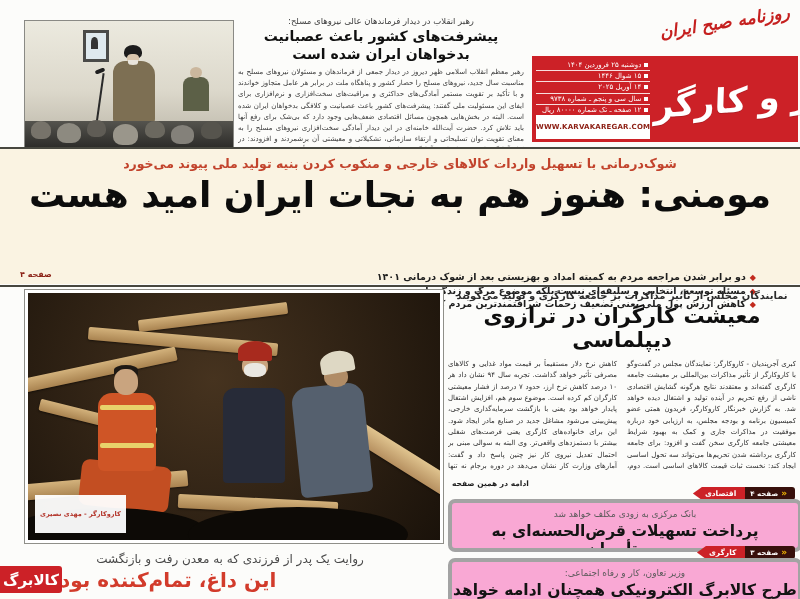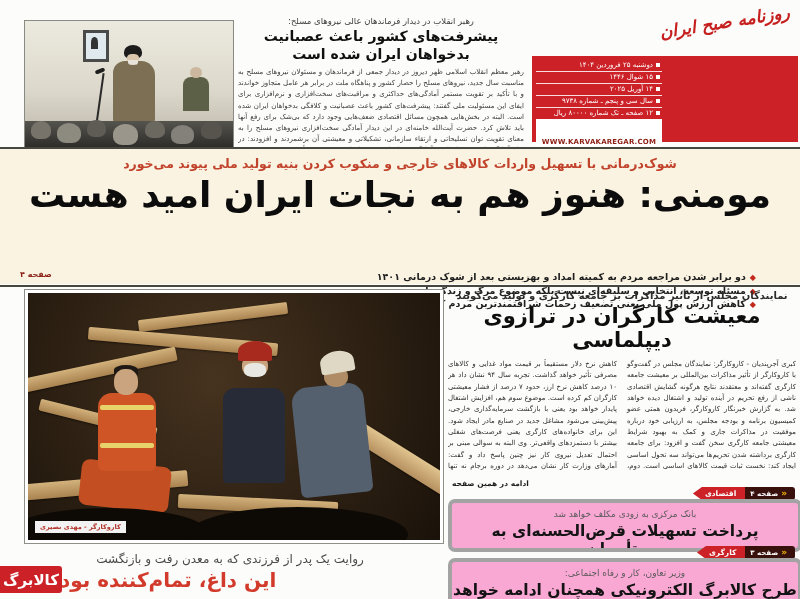--- a/index.html
+++ b/index.html
@@ -33,30 +33,30 @@
   .top-kicker{font-size:8.5px;color:#3d3d3d;text-align:center;margin:0 0 2px;}
   .top-headline{font-size:14px;font-weight:900;color:#101010;text-align:center;margin:0 0 4px;line-height:1.25;}
   .top-body{font-size:7px;line-height:1.6;color:#3a3a3a;text-align:justify;max-height:86px;overflow:hidden;margin:0;}
   .top-cont{font-size:7.5px;font-weight:bold;color:#222;text-align:left;margin-top:1px;}
 
   
   .tagline{
     right:10px;top:12px;color:#c5201f;font-size:17px;font-weight:bold;
     transform:rotate(-9deg);direction:rtl;letter-spacing:0;font-style:italic;
   }
-  .mast-box{left:532px;top:56px;width:266px;height:86px;background:#cc2127;display:flex;flex-direction:column;}
+  .mast-box{left:532px;top:56px;width:266px;height:86px;background:#cc2127;display:flex;flex-direction:row;}
   .mast-dates{width:126px;padding:4px 4px 3px 4px;display:flex;flex-direction:column;justify-content:space-between;direction:rtl;}
   .mast-date-row{
     font-size:7px;color:#ffffff;text-align:right;padding:1px 2px 2px 0;
     border-bottom:1px solid rgba(255,255,255,.85);white-space:nowrap;overflow:hidden;
   }
   .mast-date-row .sq{display:inline-block;width:4px;height:4px;background:#fff;margin-left:3px;}
   .mast-url{
     background:#ffffff;color:#8c1d12;font-size:7px;font-weight:bold;text-align:center;
-    padding:19px 0;direction:ltr;letter-spacing:.2px;
+    padding:8px 0;direction:ltr;letter-spacing:.2px;
   }
   .mast-title{
     flex:1;display:flex;align-items:center;justify-content:center;
     color:#ffffff;font-size:34px;font-weight:900;direction:rtl;
     transform:rotate(-4deg) skewX(-6deg);text-shadow:0 1px 0 rgba(0,0,0,.15);
     white-space:nowrap;
   }
 
   .rule{left:0;width:800px;height:2px;background:#47473f;}
 
@@ -111,21 +111,21 @@
   .w-left-legs{position:absolute;left:52px;top:170px;width:90px;height:46px;background:#c34e22;border-radius:8px;transform:rotate(6deg);}
   .w-mid-body{position:absolute;left:195px;top:95px;width:62px;height:95px;background:#272b38;border-radius:12px 12px 4px 4px;}
   .w-mid-helmet{position:absolute;left:210px;top:48px;width:34px;height:20px;background:#a82a1e;border-radius:50% 50% 10% 10%;}
   .w-mid-face{position:absolute;left:214px;top:62px;width:26px;height:22px;background:#c9a47f;border-radius:45%;}
   .w-mid-mask{position:absolute;left:216px;top:70px;width:22px;height:14px;background:#e9e7e2;border-radius:40%;}
   .w-right-body{position:absolute;left:268px;top:92px;width:72px;height:110px;background:#55606e;border-radius:16px 16px 6px 6px;transform:rotate(-6deg);}
   .w-right-helmet{position:absolute;left:292px;top:58px;width:34px;height:22px;background:#ded8c4;border-radius:50% 50% 12% 12%;transform:rotate(-10deg);}
   .w-right-face{position:absolute;left:296px;top:74px;width:24px;height:20px;background:#b08c66;border-radius:45%;}
   .photo-credit{
     position:absolute;left:7px;bottom:7px;background:rgba(255,255,255,.95);
-    color:#b3342a;font-size:6.5px;font-weight:bold;padding:2px 5px;direction:rtl;
+    color:#b3342a;font-size:6.5px;font-weight:bold;padding:15px 5px;direction:rtl;
   }
 
   .photo-kicker{left:60px;top:552px;width:340px;text-align:center;font-size:12px;color:#4a4a4a;direction:rtl;}
   .photo-headline{left:60px;top:568px;width:340px;text-align:left;font-size:20px;font-weight:900;color:#d23b2b;direction:rtl;}
 
   .corner-badge{
     left:0;top:566px;width:62px;height:27px;background:#cc2127;
     color:#fff;font-size:15px;font-weight:900;display:flex;align-items:center;justify-content:center;
     direction:rtl;border-radius:0 3px 3px 0;
   }

